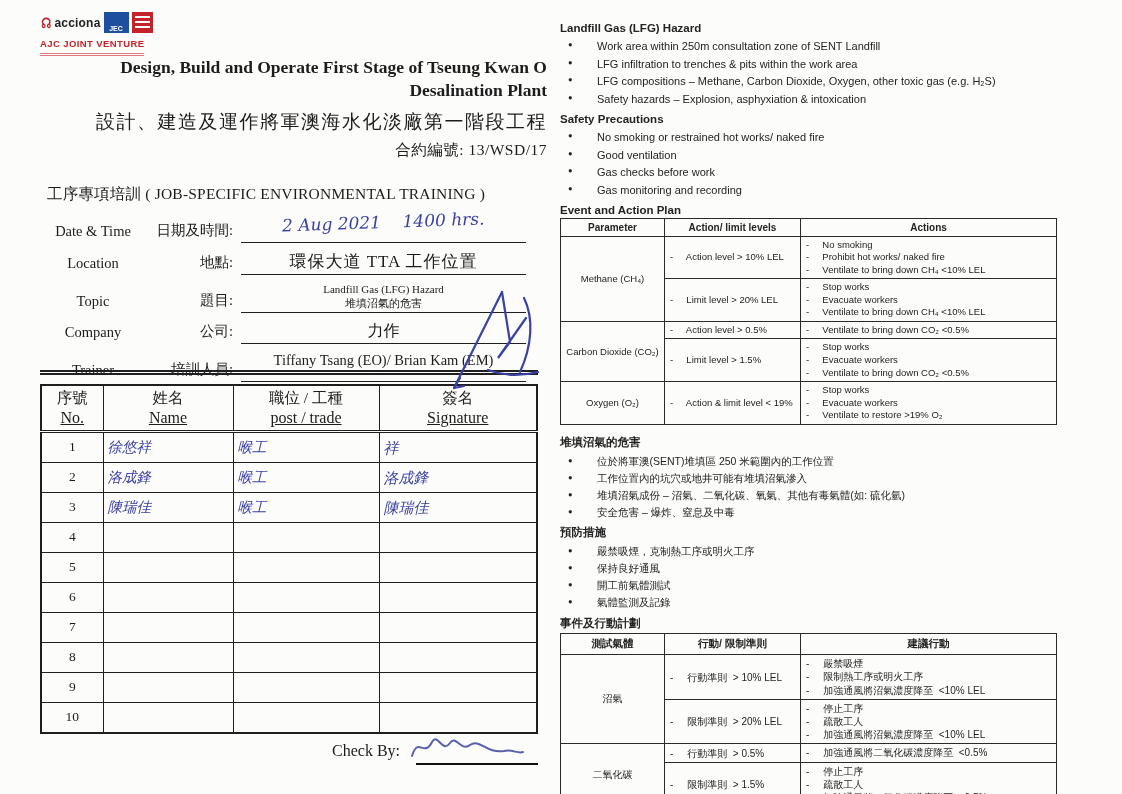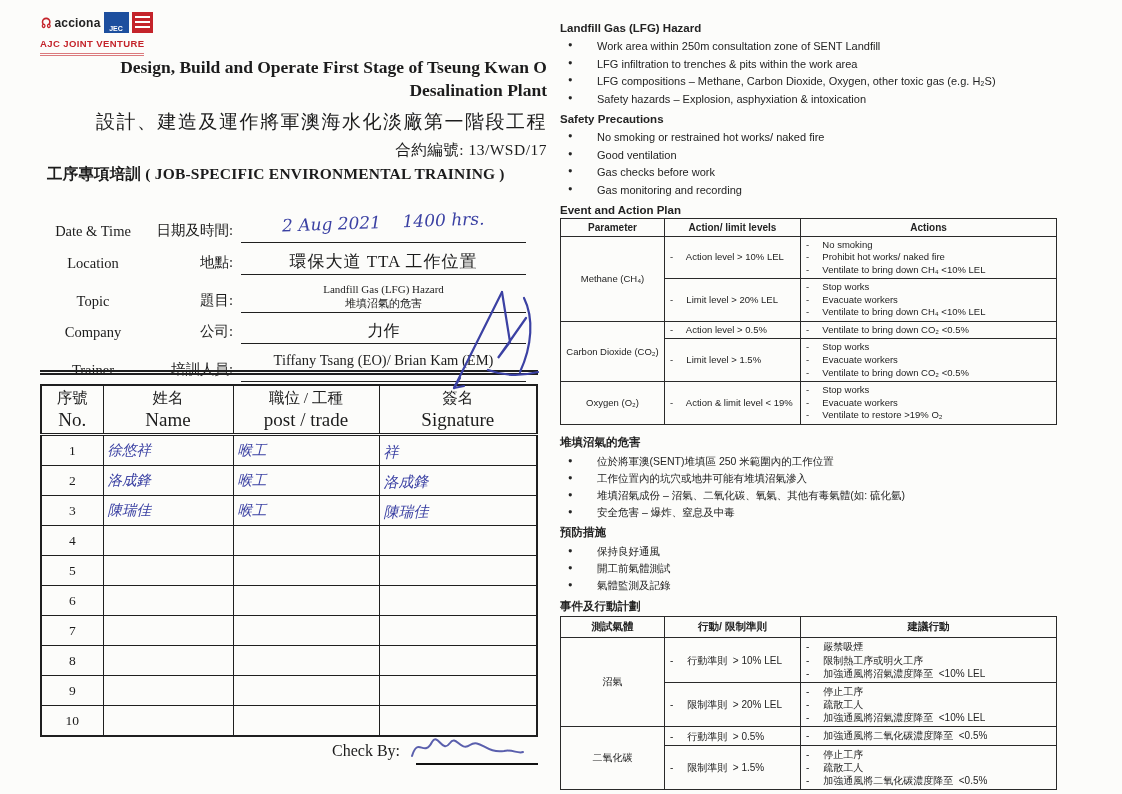--- a/index.html
+++ b/index.html
@@ -18,21 +18,21 @@
   .cs-box i{position:absolute;left:3px;right:3px;height:2px;background:#fff;}
   .cs-box i:nth-child(1){top:4px;} .cs-box i:nth-child(2){top:9px;} .cs-box i:nth-child(3){top:14px;}
   .jv-name{display:inline-block;margin-top:2px;color:#c4232a;font:bold 9.5px "Liberation Sans",sans-serif;
            letter-spacing:.4px;border-bottom:3px double rgba(196,35,42,.6);padding-bottom:4px;}
 
   
   .title-block{position:absolute;left:55px;top:56px;width:492px;text-align:right;}
   .t-en{font-size:17.5px;font-weight:bold;line-height:1.32;}
   .t-zh{font-size:19px;margin-top:7px;letter-spacing:1.5px;}
   .t-ct{font-size:15.5px;margin-top:5px;letter-spacing:.5px;}
-  .training-line{position:absolute;left:47px;top:164px;font-size:15.5px;font-weight:bold;letter-spacing:.2px;}
+  .training-line{position:absolute;left:47px;top:184px;font-size:15.5px;font-weight:normal;letter-spacing:.2px;}
 
   
   .form{position:absolute;left:48px;top:212px;width:478px;}
   .frow{display:flex;align-items:flex-end;margin-bottom:8px;}
   .fl-en{width:90px;font-size:14.5px;text-align:center;padding-bottom:3px;flex:none;}
   .fl-zh{width:95px;font-size:14.5px;text-align:right;padding-bottom:3px;flex:none;}
   .fv{flex:1;margin-left:8px;border-bottom:1.6px solid #1f1f1f;text-align:center;position:relative;}
   .v-loc{font-size:17px;letter-spacing:1px;padding-bottom:1px;}
   .v-topic{font-size:11px;line-height:1.25;padding-bottom:1px;}
   .v-co{font-size:16px;padding-bottom:1px;}
@@ -41,21 +41,21 @@
   .hw-date{font-size:17px;white-space:pre;transform:rotate(-2deg);padding-bottom:2px;display:inline-block;}
 
   .double-rule{position:absolute;left:40px;top:370px;width:498px;border-top:5px double #1f1f1f;}
 
   
   .att{position:absolute;left:40px;top:384px;width:498px;border-collapse:collapse;table-layout:fixed;padding-left:16px;}
   .att th,.att td{border:1.4px solid #1f1f1f;padding:0 4px;}
   .att{border:2.5px solid #1f1f1f;}
   .att thead th{border-bottom:3.5px double #1f1f1f;font-weight:normal;padding:3px 2px 2px;}
   .h-zh{font-size:15.5px;line-height:1.2;}
-  .h-en{font-size:19px;line-height:1.25;}
+  .h-en{font-size:16px;line-height:1.25;text-decoration:underline;}
   .att tbody td{height:29px;}
   .c-no{text-align:center;font-size:13.5px;}
   .c-hw{font-size:14.5px;padding-left:10px;}
   .c-sig{font-size:15px;padding-left:14px;transform:rotate(-1deg);}
 
   .checkby{position:absolute;left:332px;top:742px;font-size:16px;}
   .check-line{position:absolute;left:416px;top:763px;width:122px;border-top:2.5px solid #111;}
   .sig-check{position:absolute;left:408px;top:730px;}
   .sig-trainer{position:absolute;left:448px;top:284px;z-index:5;}
 
@@ -316,20 +316,21 @@
     <div class="sec-title">堆填沼氣的危害</div>
     <ul class="bul bul-zh">
       <li>位於將軍澳(SENT)堆填區 250 米範圍內的工作位置</li>
       <li>工作位置內的坑穴或地井可能有堆填沼氣滲入</li>
       <li>堆填沼氣成份 – 沼氣、二氧化碳、氧氣、其他有毒氣體(如: 硫化氫)</li>
       <li>安全危害 – 爆炸、窒息及中毒</li>
     </ul>
 
     <div class="sec-title">預防措施</div>
     <ul class="bul bul-zh">
+      <li>嚴禁吸煙，克制熱工序或明火工序</li>
       <li>保持良好通風</li>
       <li>開工前氣體測試</li>
       <li>氣體監測及記錄</li>
     </ul>
 
     <div class="sec-title" style="margin-bottom:2px;">事件及行動計劃</div>
     <table class="plan plan-zh">
       <colgroup>
           <col style="width:104px">
           <col style="width:136px">

